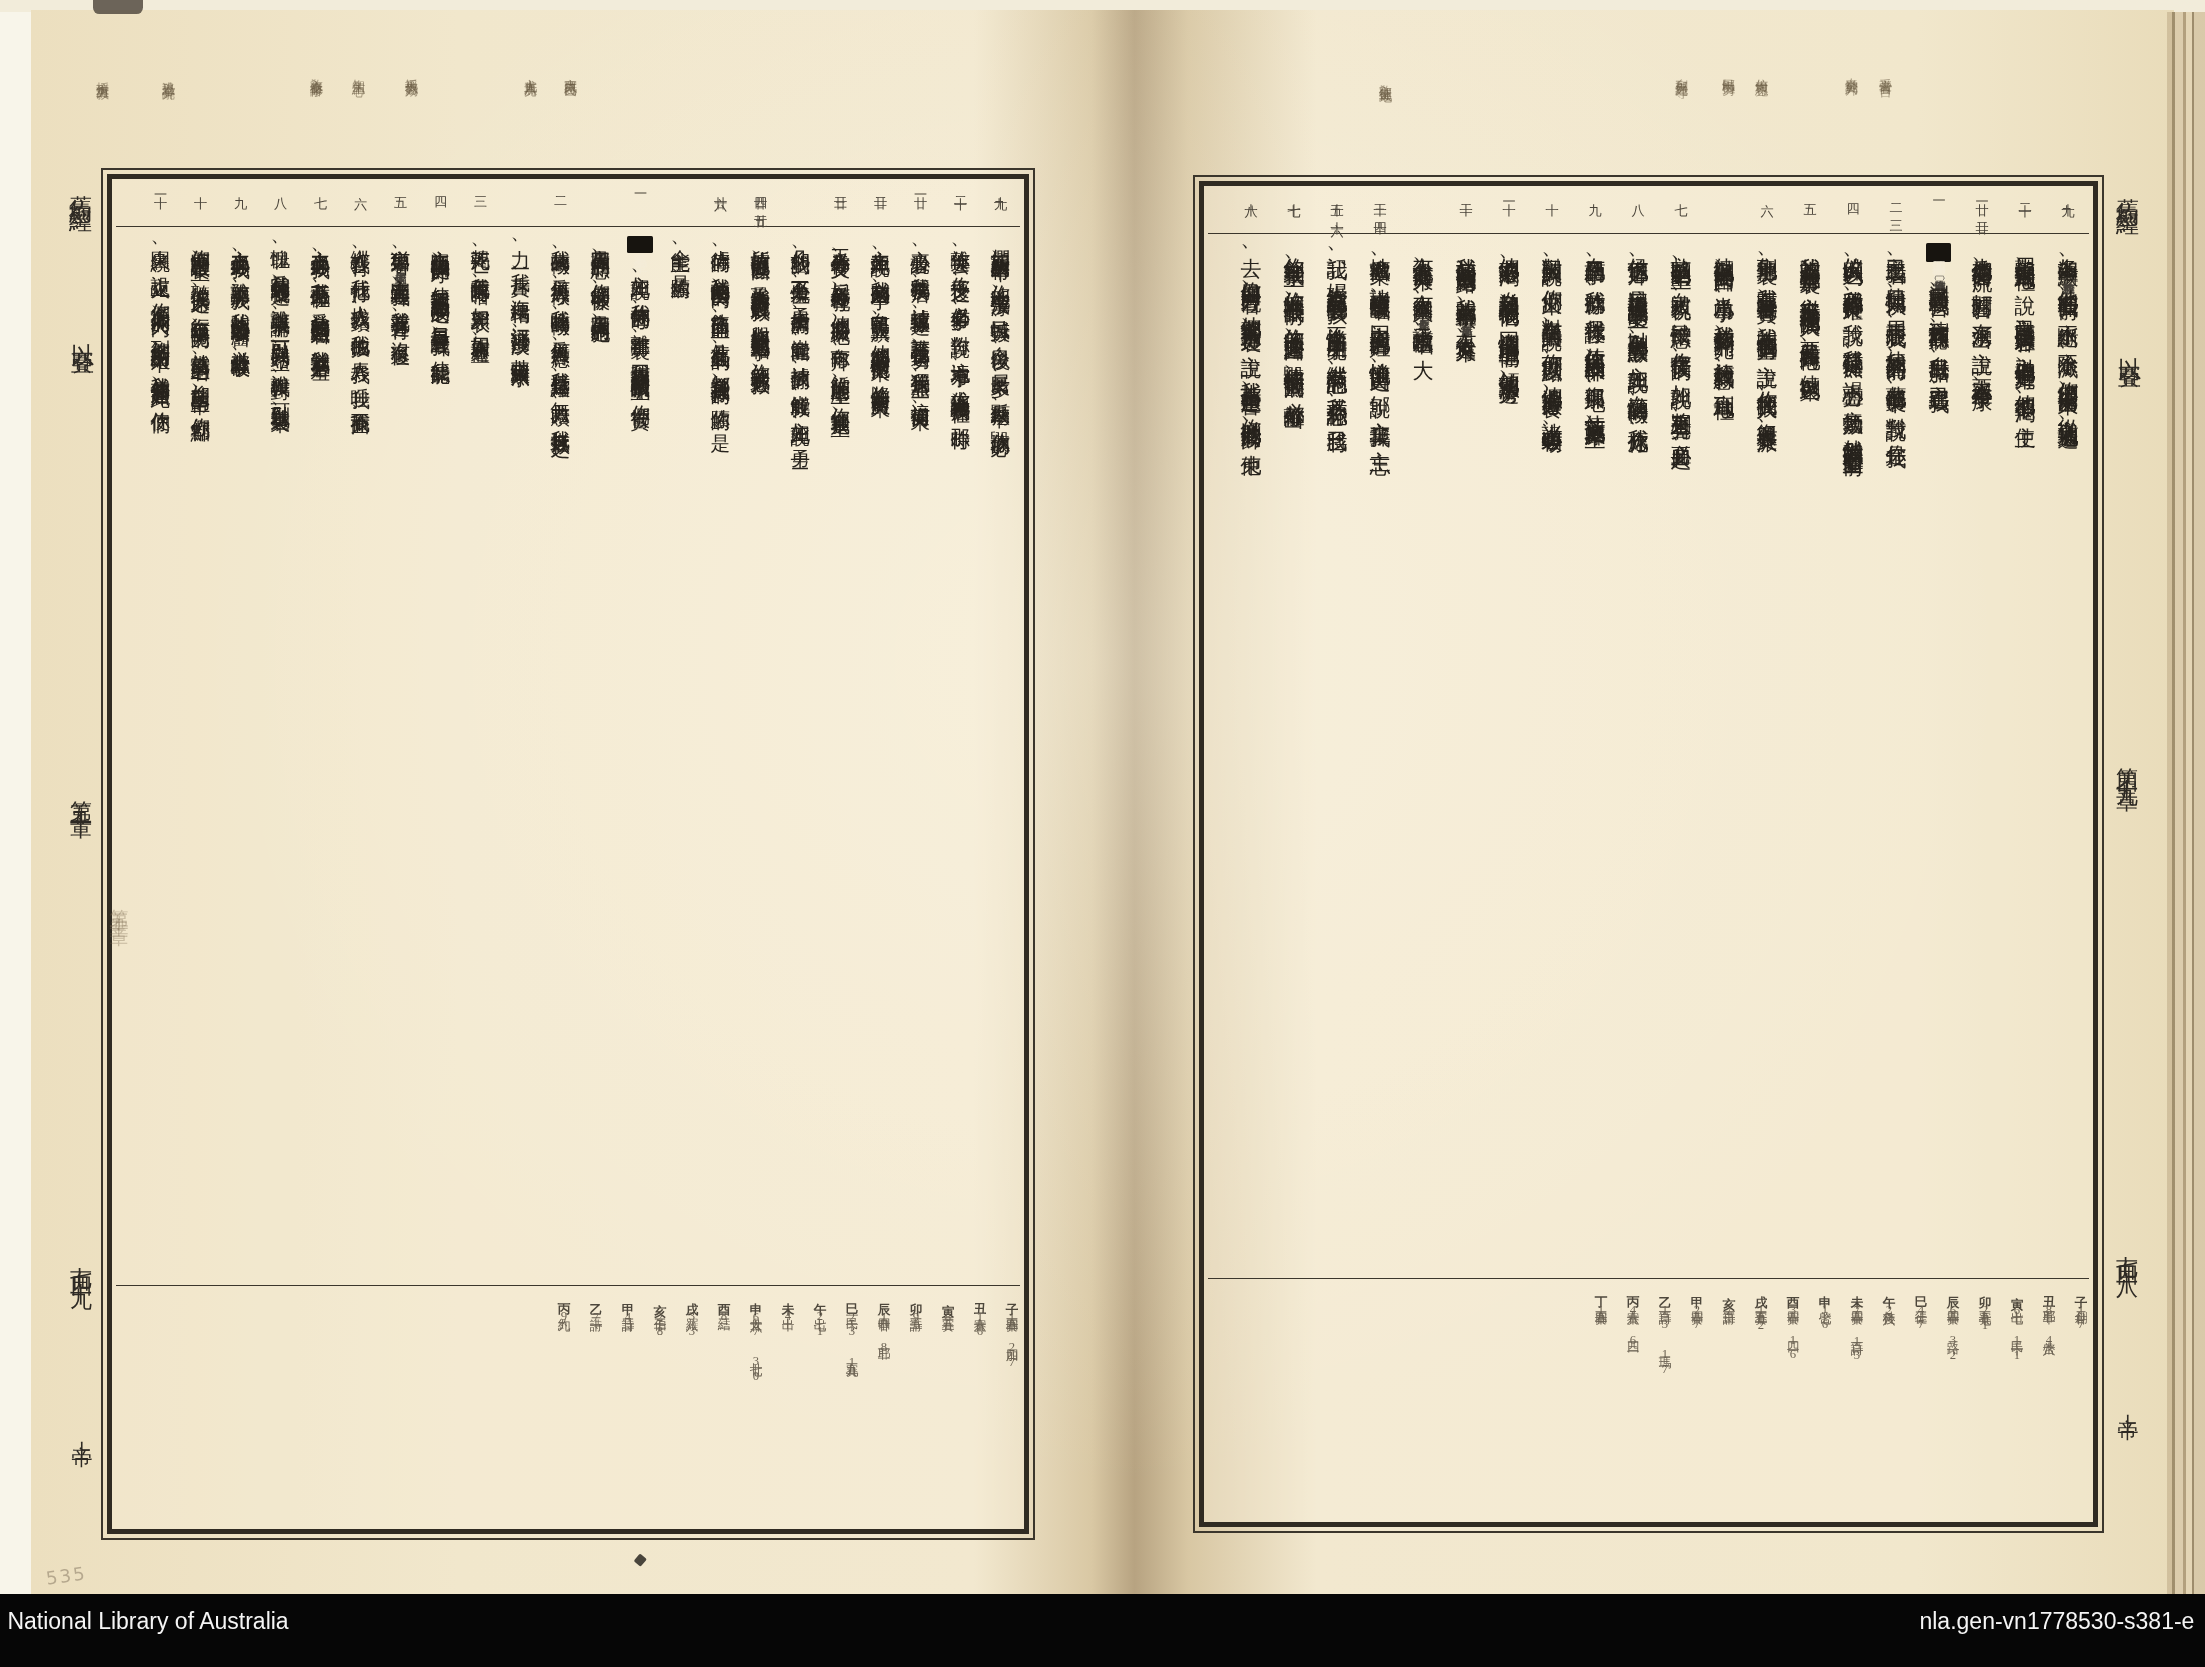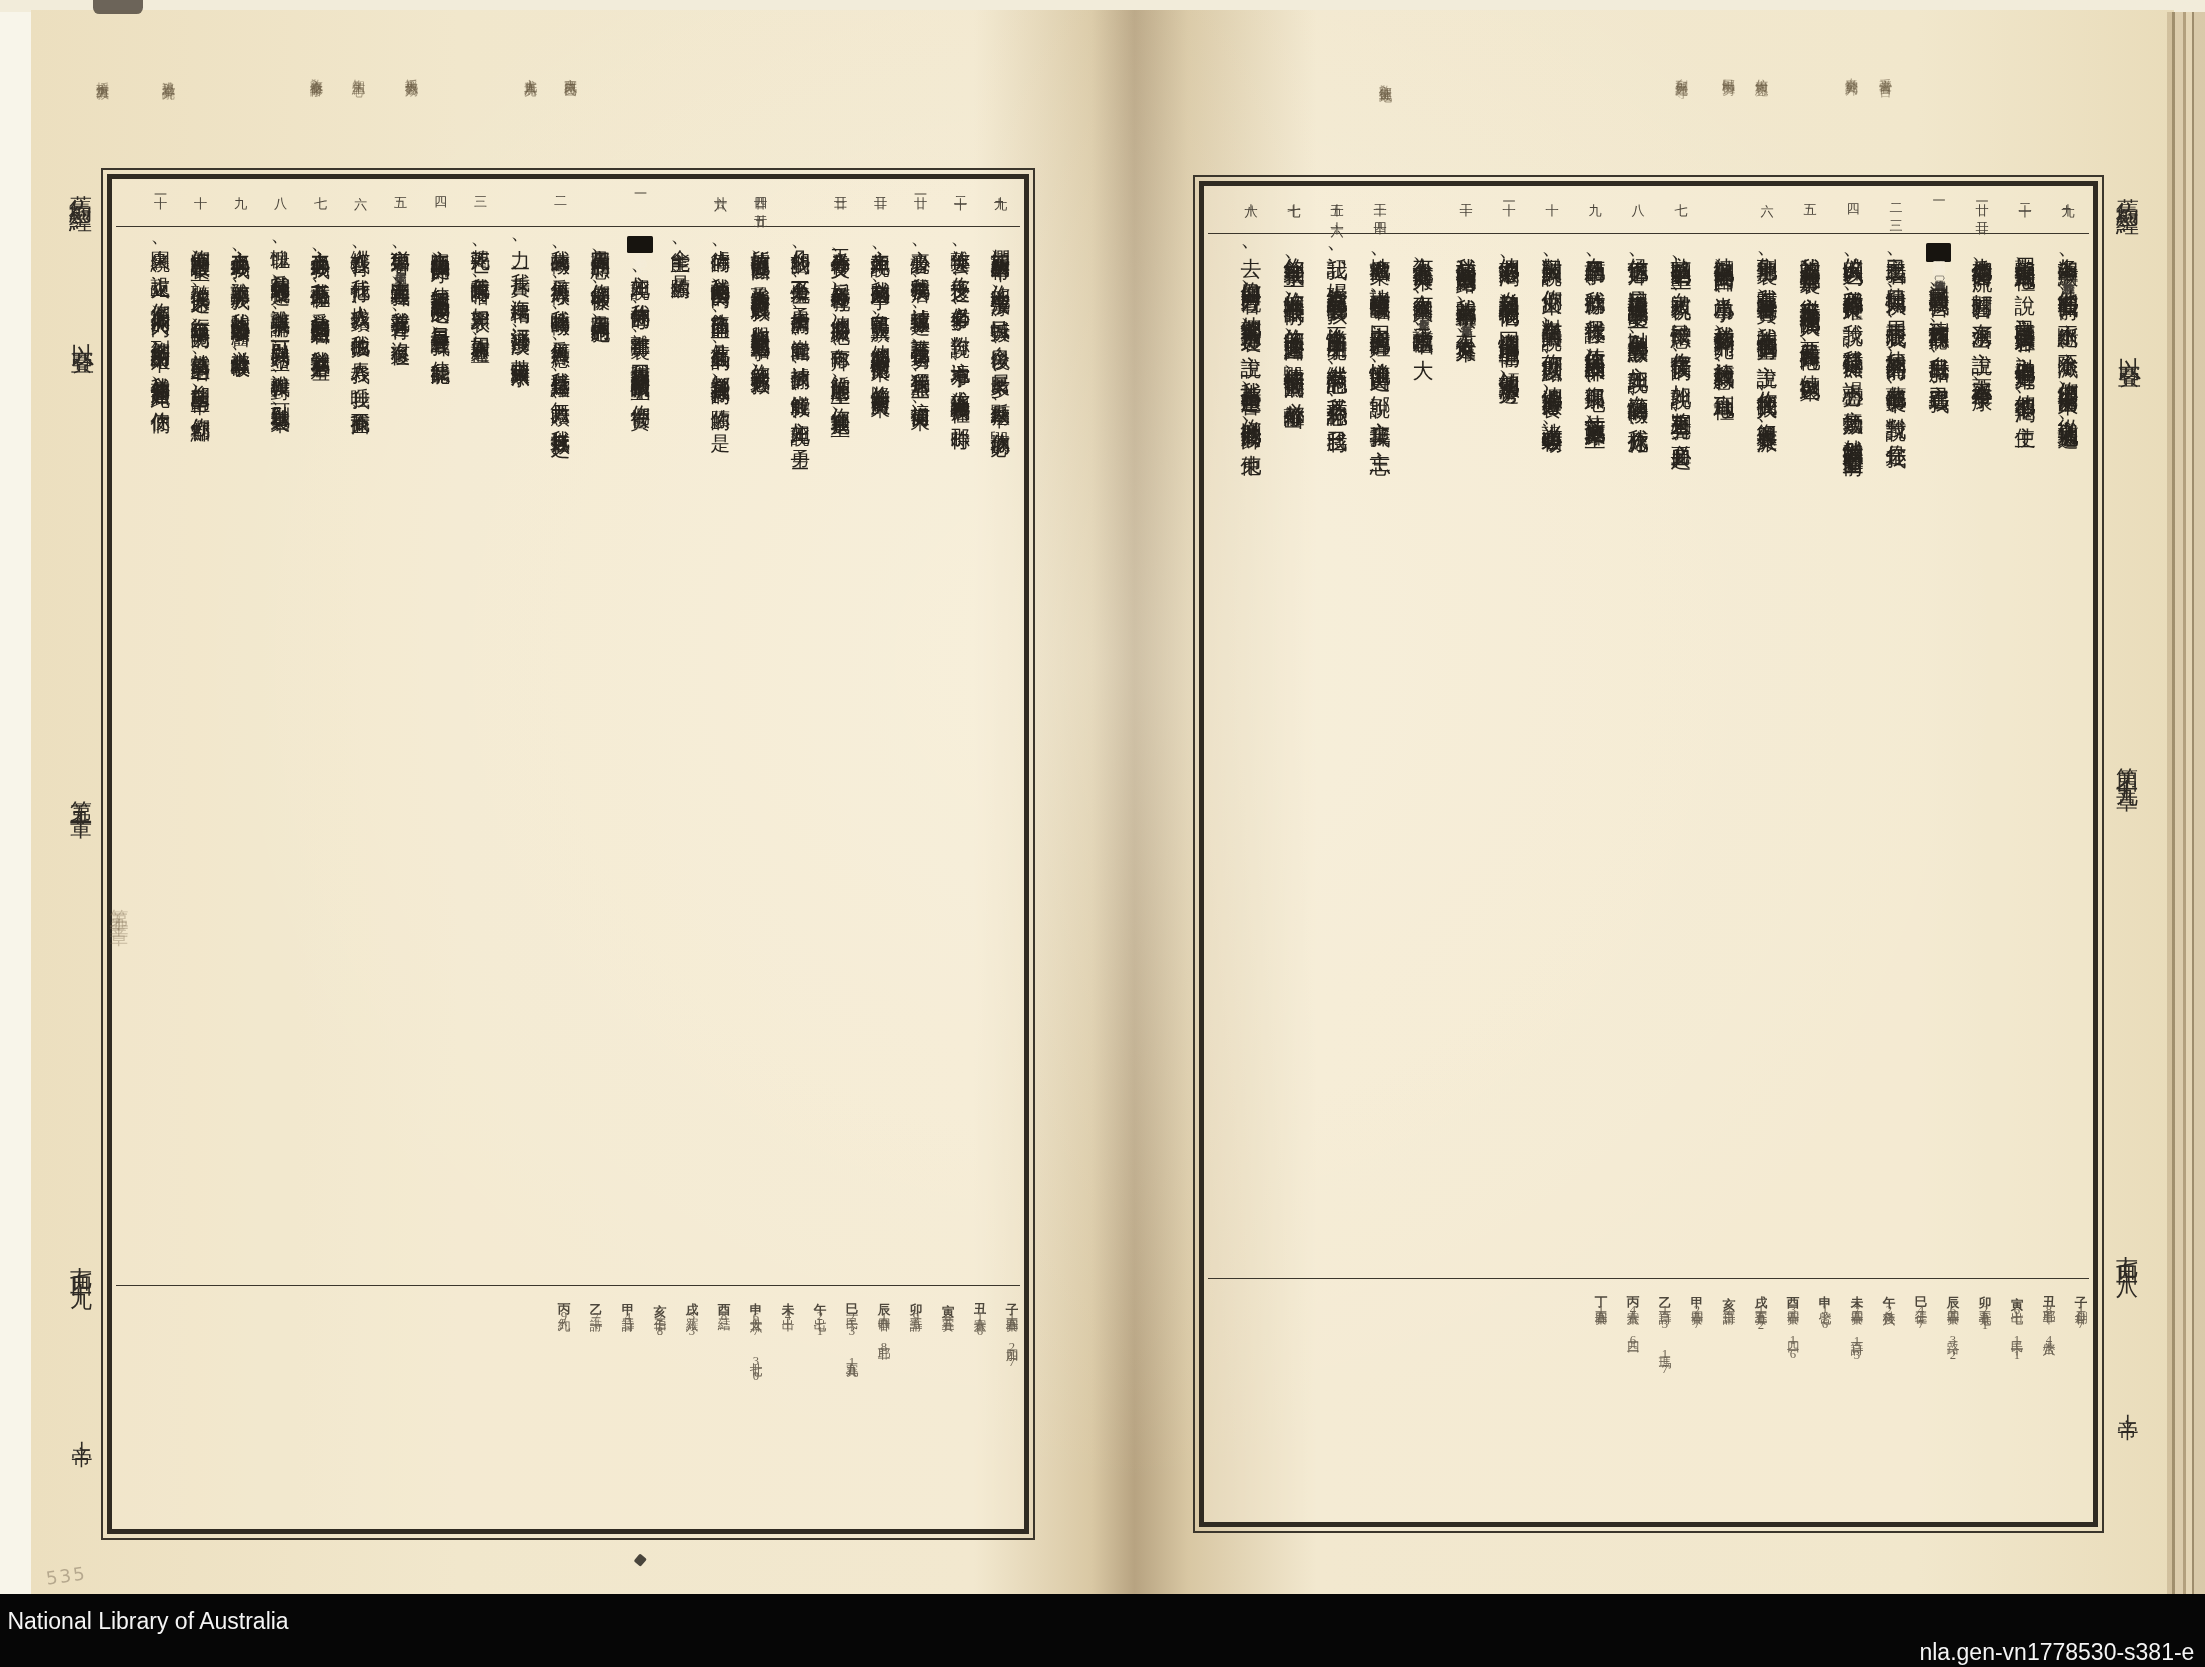--- a/index.html
+++ b/index.html
@@ -16,21 +16,21 @@
     background:
       radial-gradient(ellipse at 50% 40%, rgba(255,252,240,.35), rgba(0,0,0,0) 60%),
       linear-gradient(90deg,#ecdfbf 0%, #f1e7cc 20%, #f2e8cf 44%, #d9c8a4 49.5%, #b7a381 51.5%, #d8c7a3 54%, #f2e8cf 60%, #f1e7cc 88%, #e9dcba 100%);
   }
   .stack-edge{position:absolute;right:0;top:11.6px;width:38px;height:1600px;
     background:repeating-linear-gradient(90deg,#cdbb98 0 5.3px,#93815f 5.3px 8.5px,#d9c9a8 8.5px 16px,#a89470 16px 19px,#e2d3b2 19px 25.4px,#8f7d5c 25.4px 27.5px,#d5c5a4 27.5px 38px);
     opacity:.85;}
   .footer-bar{position:absolute;left:0;bottom:0;width:2205px;height:73px;background:#060606;color:#f5f5f5;
     font-family:"Liberation Sans","DejaVu Sans",sans-serif;font-size:23px;}
   .footer-bar .fl{position:absolute;left:7.4px;top:13.8px;}
-  .footer-bar .fr{position:absolute;right:10.6px;top:13.8px;margin-top:31px;}
+  .footer-bar .fr{position:absolute;right:10.6px;top:13.8px;}
   .pencil{position:absolute;color:#8a7c66;font-size:18px;opacity:.55;transform:rotate(-8deg);
     font-family:"DejaVu Sans","Liberation Sans",sans-serif;letter-spacing:2.1px;}
   .blot{position:absolute;left:636px;top:1555px;width:8.5px;height:9.5px;background:#2c2822;border-radius:1.6px;transform:rotate(40deg);opacity:.85;}
 
   
   .page{position:absolute;}
   .pframe{position:absolute;inset:0;border:2.1px solid #3b362c;}
   .pframe-in{position:absolute;inset:3.7px;border:5.8px solid #302b22;background:rgba(248,241,221,.35);}
   .pcontent{position:absolute;inset:15px;display:flex;flex-direction:column;}
 

